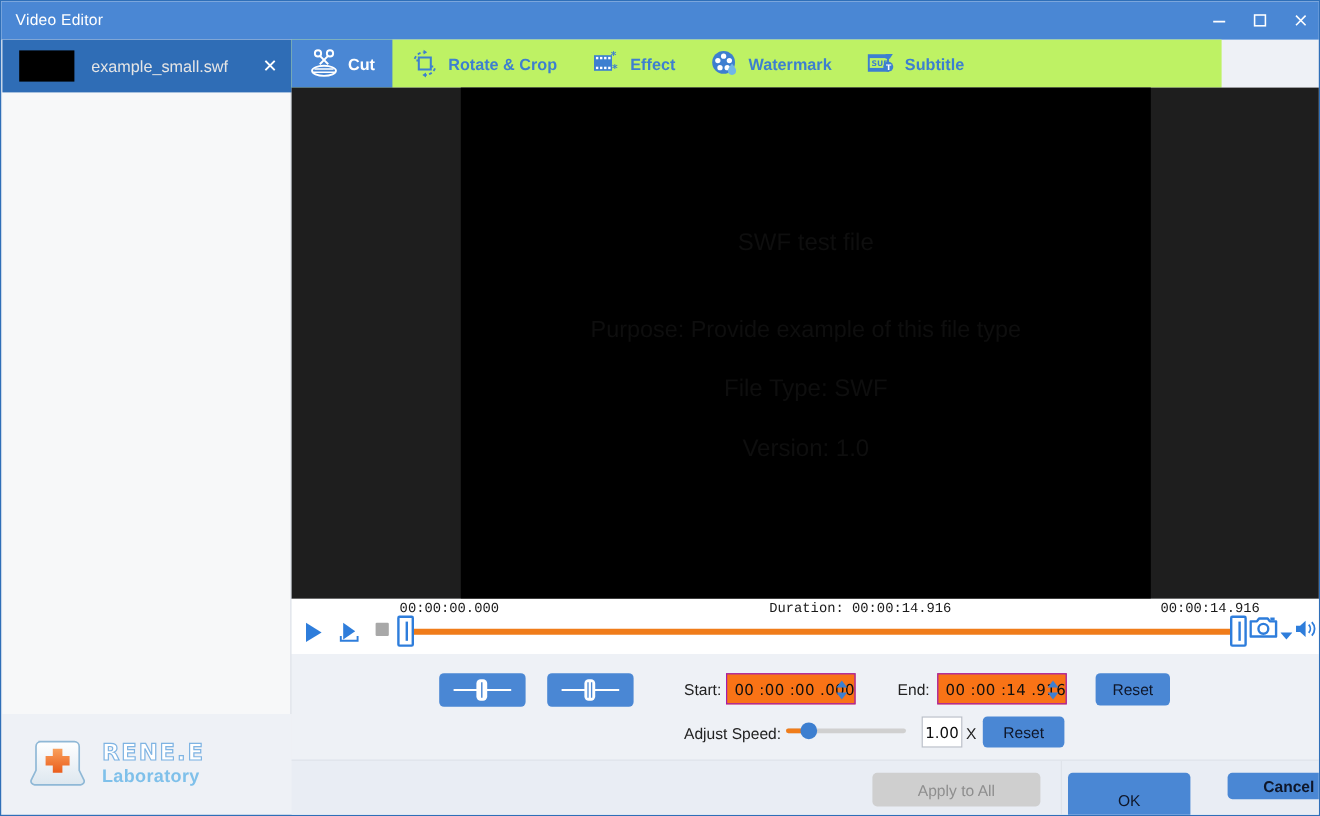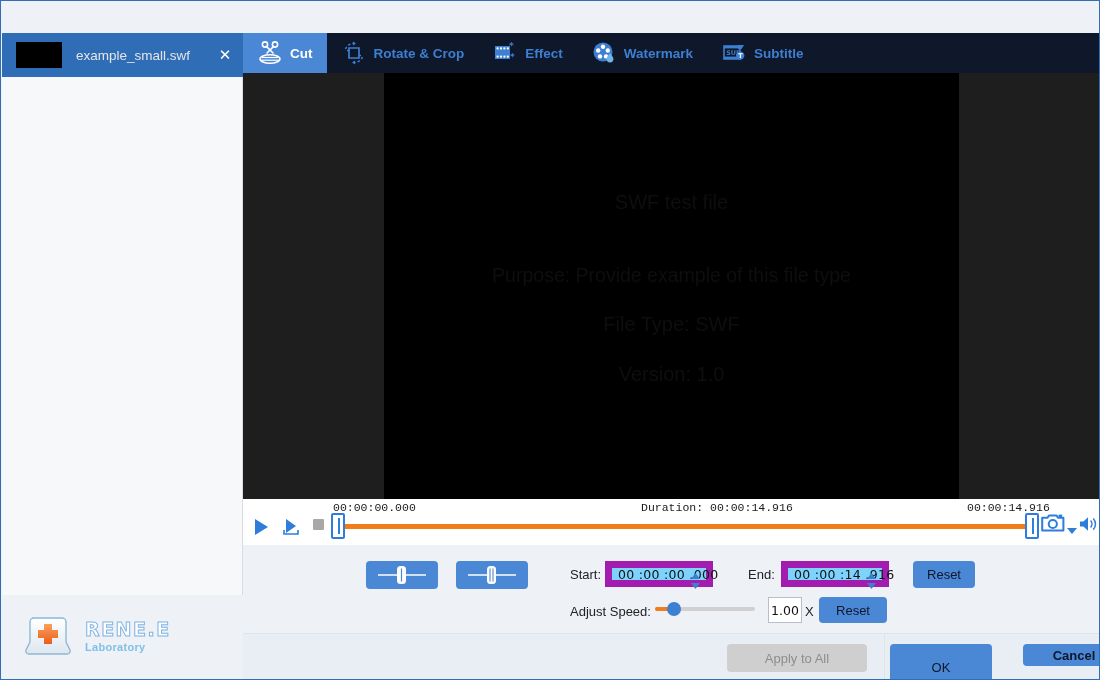--- a/index.html
+++ b/index.html
@@ -71,28 +71,28 @@
     width:50px;height:50px;flex:0 0 auto;position:relative;
   }
   .logo-text{line-height:1;}
   .logo-title{
     font-size:19px;font-weight:bold;color:#ffffff;
     -webkit-text-stroke:1px #7fb4e3;
     letter-spacing:1.5px;
     font-family:"DejaVu Sans", sans-serif;
   }
   .logo-sub{
-    font-size:11px;font-weight:bold;color:#7fc0ea;margin-top:3px;
+    font-size:15px;font-weight:bold;color:#7fc0ea;margin-top:3px;
     letter-spacing:.3px;
   }
 
   
   .toolbar{
-    position:absolute;left:242px;top:32px;width:857px;height:40px;
-    background:#0f172a;
+    position:absolute;left:242px;top:32px;width:775px;height:40px;
+    background:#bef264;
     display:flex;align-items:flex-end;
   }
   .tab{
     display:flex;align-items:center;gap:7px;
     padding:0 14px;height:40px;
     color:#3d7fd0;font-size:13.5px;font-weight:bold;
     box-sizing:border-box;
   }
   .tab.active{background:#4a87d4;color:#ffffff;}
   .tab .ic{width:26px;height:26px;display:block;flex:0 0 auto;}
@@ -168,21 +168,21 @@
   .ctl-label{
     position:absolute;font-size:13px;color:#222222;
   }
   #lbl-start{left:327px;top:22px;}
   #lbl-end{left:505px;top:22px;}
   #lbl-speed{left:327px;top:59px;}
   #lbl-x{left:562px;top:59px;}
 
   .spinbox{
     position:absolute;top:16px;height:26px;
-    background:#7dd3fc;border:7px solid #a21caf;
+    background:#f97316;border:1px solid #a21caf;
     box-sizing:border-box;
     display:flex;align-items:center;
   }
   .spinbox .val{
     padding-left:6px;font-size:12.5px;color:#101010;
     font-family:"DejaVu Sans", sans-serif;letter-spacing:.3px;
     white-space:nowrap;
   }
   .spin-arrows{
     position:absolute;right:5px;top:3px;width:11px;height:20px;
@@ -237,20 +237,40 @@
   }
   .footer-divider{
     position:absolute;left:641px;top:0;width:1px;height:46px;background:#dfe3ea;
   }
 </style>
 </head>
 <body>
 
 <div id="app">
 
+  <div class="titlebar">
+    <div class="title">Video Editor</div>
+
+    <div class="winbtn" id="btn-min">
+      <svg width="14" height="14" viewBox="0 0 14 14">
+        <line x1="2" y1="8" x2="12" y2="8" stroke="#ffffff" stroke-width="1.3"></line>
+      </svg>
+    </div>
+    <div class="winbtn" id="btn-max">
+      <svg width="14" height="14" viewBox="0 0 14 14">
+        <rect x="2.5" y="2.5" width="9" height="9" fill="none" stroke="#ffffff" stroke-width="1.3"></rect>
+      </svg>
+    </div>
+    <div class="winbtn" id="btn-close">
+      <svg width="14" height="14" viewBox="0 0 14 14">
+        <line x1="3" y1="3" x2="11" y2="11" stroke="#ffffff" stroke-width="1.3"></line>
+        <line x1="11" y1="3" x2="3" y2="11" stroke="#ffffff" stroke-width="1.3"></line>
+      </svg>
+    </div>
+  </div>
 
   <div class="sidebar">
     <div class="file-item">
       <div class="file-thumb"></div>
       <div class="file-name">example_small.swf</div>
       <div class="file-close">✕</div>
     </div>
   </div>
 
   <div class="logo">

